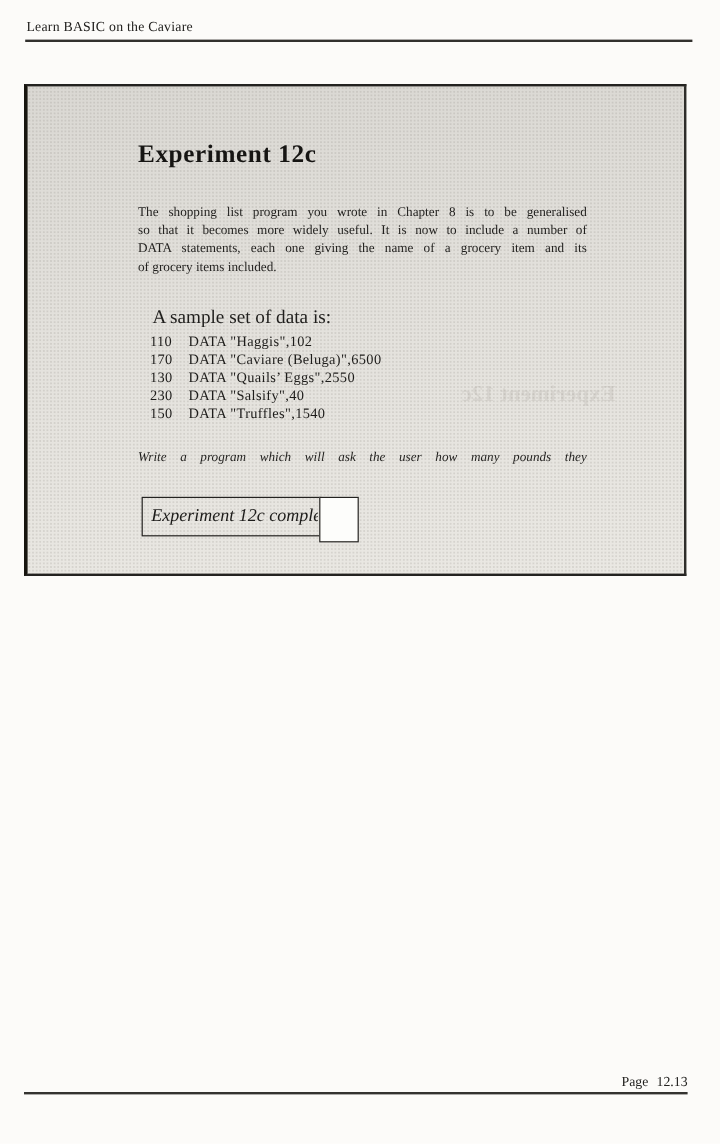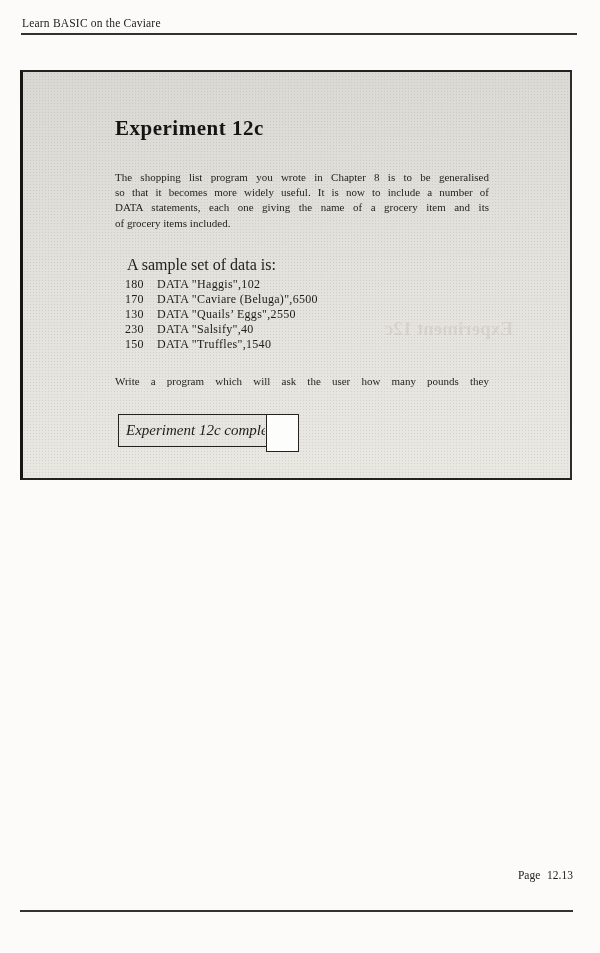--- a/index.html
+++ b/index.html
@@ -48,21 +48,21 @@
     white-space:nowrap;
   }
 
   .doc-title{
     position:absolute;left:92px;top:44px;
     font-size:21px;font-weight:bold;letter-spacing:0.5px;color:#161513;
   }
 
   .para{position:absolute;left:92px;width:374px;font-size:11px;line-height:15.2px;color:#201f1d;}
   .intro{top:98px;}
-  .task{top:301px;line-height:16px;}
+  .task{top:301px;line-height:16px;font-style:italic;}
   .jline{text-align:justify;text-align-last:justify;}
   .lline{text-align:left;}
 
   .sample-label{
     position:absolute;left:92px;top:184px;
     font-size:16px;color:#201f1d;margin-left:12px;
   }
 
   .code-listing{
     position:absolute;left:102px;top:205px;
@@ -88,21 +88,21 @@
     background:#fdfdfb;
     border:1.5px solid #232220;
   }
 
   
   .foot-rule{
     position:absolute;left:20px;top:910px;width:553px;height:1.5px;
     background:#343330;
   }
   .page-number{
-    position:absolute;right:27px;top:869px;
+    position:absolute;right:27px;top:896px;
     font-size:11.5px;word-spacing:4px;color:#22211f;
   }
 </style>
 </head>
 <body>
 
 <div class="page">
 
   <div class="running-head">Learn BASIC on the Caviare</div>
   <div class="head-rule"></div>
@@ -117,21 +117,21 @@
       <div class="jline">The shopping list program you wrote in Chapter 8 is to be generalised</div>
       <div class="jline">so that it becomes more widely useful. It is now to include a number of</div>
       <div class="jline">DATA statements, each one giving the name of a grocery item and its</div>
       <div class="lline">of grocery items included.</div>
     </div>
 
     <div class="sample-label">A sample set of data is:</div>
 
     <div class="code-listing">
       <div class="code-line">
-        <span class="ln">180</span><span>DATA "Haggis",102</span>
+        <span class="ln">110</span><span>DATA "Haggis",102</span>
       </div>
       <div class="code-line">
         <span class="ln">170</span><span>DATA "Caviare (Beluga)",6500</span>
       </div>
       <div class="code-line">
         <span class="ln">130</span><span>DATA "Quails’ Eggs",2550</span>
       </div>
       <div class="code-line">
         <span class="ln">230</span><span>DATA "Salsify",40</span>
       </div>

